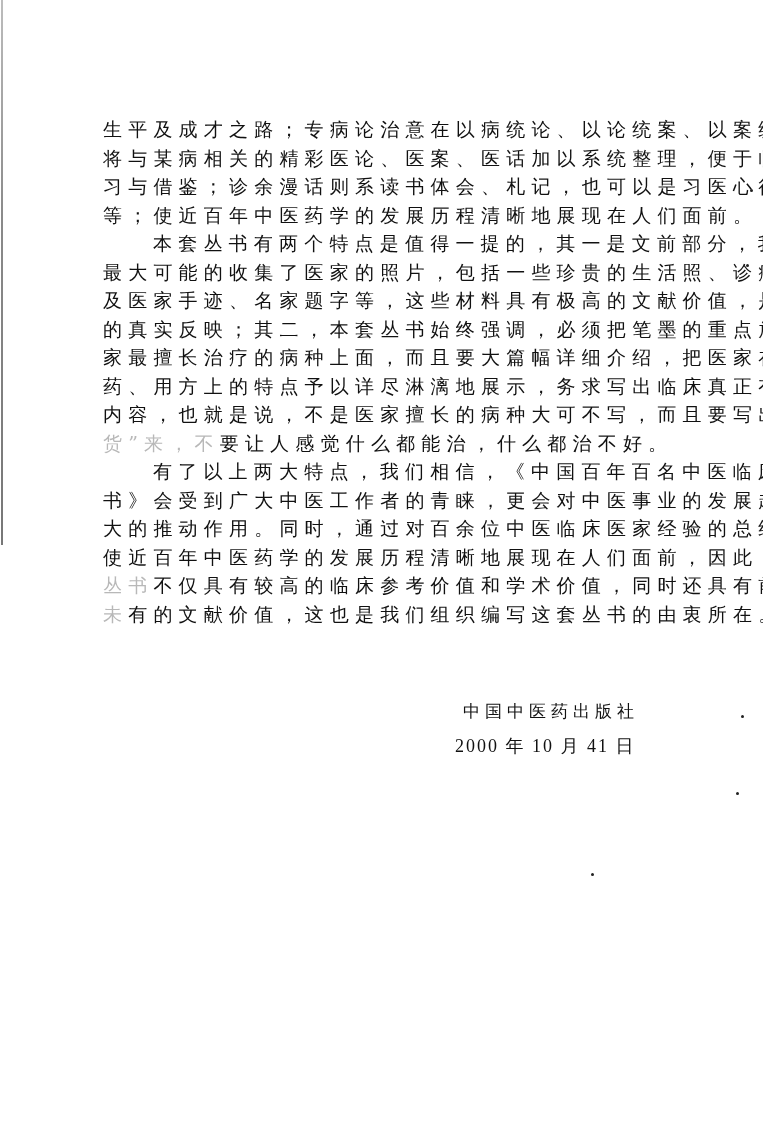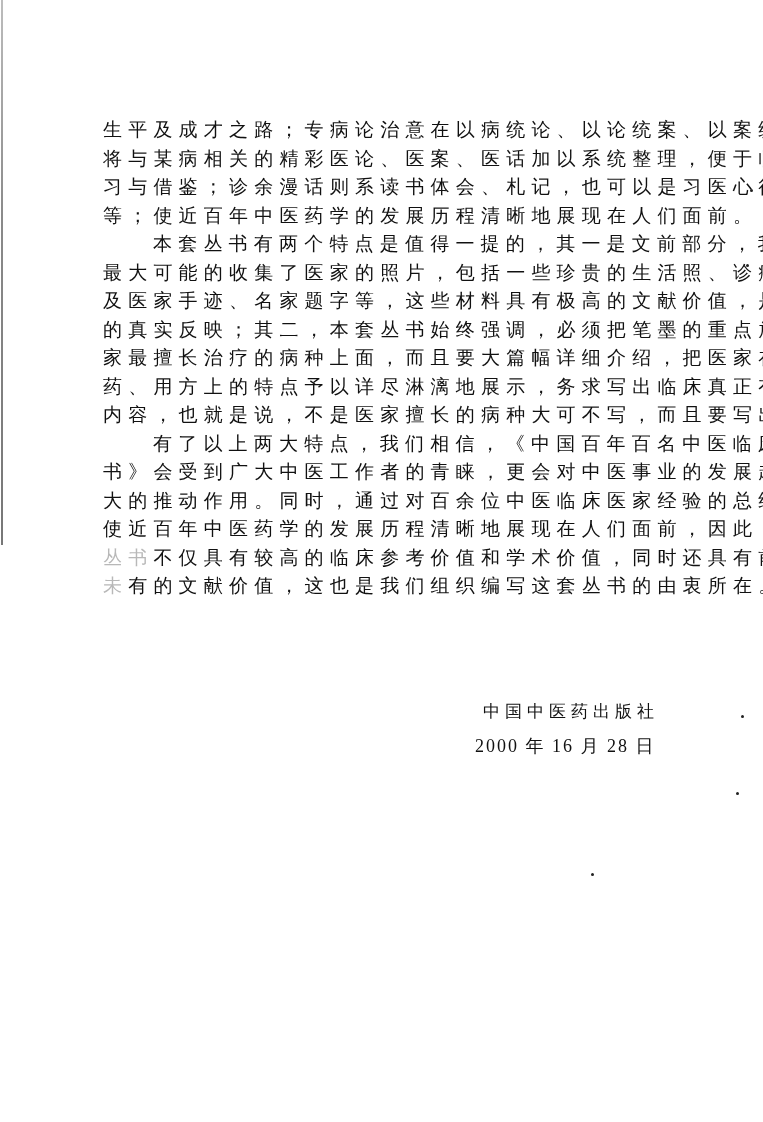--- a/index.html
+++ b/index.html
@@ -16,21 +16,21 @@
     position: absolute; left: 103px; top: 115px; width: 560px;
   }
   .line {
     height: 28.5px; line-height: 28.5px;
     font-size: 19px; white-space: nowrap;
     letter-spacing: 6.2px;
   }
   .line.indent { padding-left: 50px; }
   .line.faded .fade { color: #b8b8b8; }
   .sig {
-    position: absolute; font-size: 17px; letter-spacing: 5px; white-space: nowrap; margin-left: 20px;
+    position: absolute; font-size: 17px; letter-spacing: 5px; white-space: nowrap;
   }
   .sig.publisher { left: 463px; top: 700px; }
   .sig.date { left: 455px; top: 734px; letter-spacing: 2px; font-family: "Liberation Serif", serif; font-size: 18px; }
   .speck { position: absolute; width: 3px; height: 3px; background: #222; border-radius: 50%; }
 </style>
 </head>
 <body>
 
 <div class="left-rule"></div>
 
@@ -39,28 +39,29 @@
   <div class="line">将与某病相关的精彩医论、医案、医话加以系统整理，便于临床学</div>
   <div class="line">习与借鉴；诊余漫话则系读书体会、札记，也可以是习医心得，等</div>
   <div class="line">等；使近百年中医药学的发展历程清晰地展现在人们面前。</div>
   <div class="line indent">本套丛书有两个特点是值得一提的，其一是文前部分，我们尽</div>
   <div class="line">最大可能的收集了医家的照片，包括一些珍贵的生活照、诊疗照以</div>
   <div class="line">及医家手迹、名家题字等，这些材料具有极高的文献价值，是历史</div>
   <div class="line">的真实反映；其二，本套丛书始终强调，必须把笔墨的重点放在医</div>
   <div class="line">家最擅长治疗的病种上面，而且要大篇幅详细介绍，把医家在用</div>
   <div class="line">药、用方上的特点予以详尽淋漓地展示，务求写出临床真正有效的</div>
   <div class="line">内容，也就是说，不是医家擅长的病种大可不写，而且要写出“干</div>
+  <div class="line faded"><span class="fade">货”来，不</span><span>要让人感觉什么都能治，什么都治不好。</span></div>
   <div class="line indent">有了以上两大特点，我们相信，《中国百年百名中医临床家丛</div>
   <div class="line">书》会受到广大中医工作者的青睐，更会对中医事业的发展起到巨</div>
   <div class="line">大的推动作用。同时，通过对百余位中医临床医家经验的总结，也</div>
   <div class="line">使近百年中医药学的发展历程清晰地展现在人们面前，因此，本套</div>
   <div class="line faded"><span class="fade">丛书</span><span>不仅具有较高的临床参考价值和学术价值，同时还具有前所</span></div>
   <div class="line faded"><span class="fade">未</span><span>有的文献价值，这也是我们组织编写这套丛书的由衷所在。</span></div>
 </div>
 
 <div class="sig publisher">中国中医药出版社</div>
-<div class="sig date">2000 年 16 月 28 日</div>
+<div class="sig date">2000 年 10 月 41 日</div>
 
 <div class="speck" style="left:750px;top:189px;"></div>
 <div class="speck" style="left:746px;top:264px;"></div>
 <div class="speck" style="left:741px;top:715px;"></div>
 <div class="speck" style="left:736px;top:792px;"></div>
 <div class="speck" style="left:591px;top:873px;"></div>
 
 </body></html>

